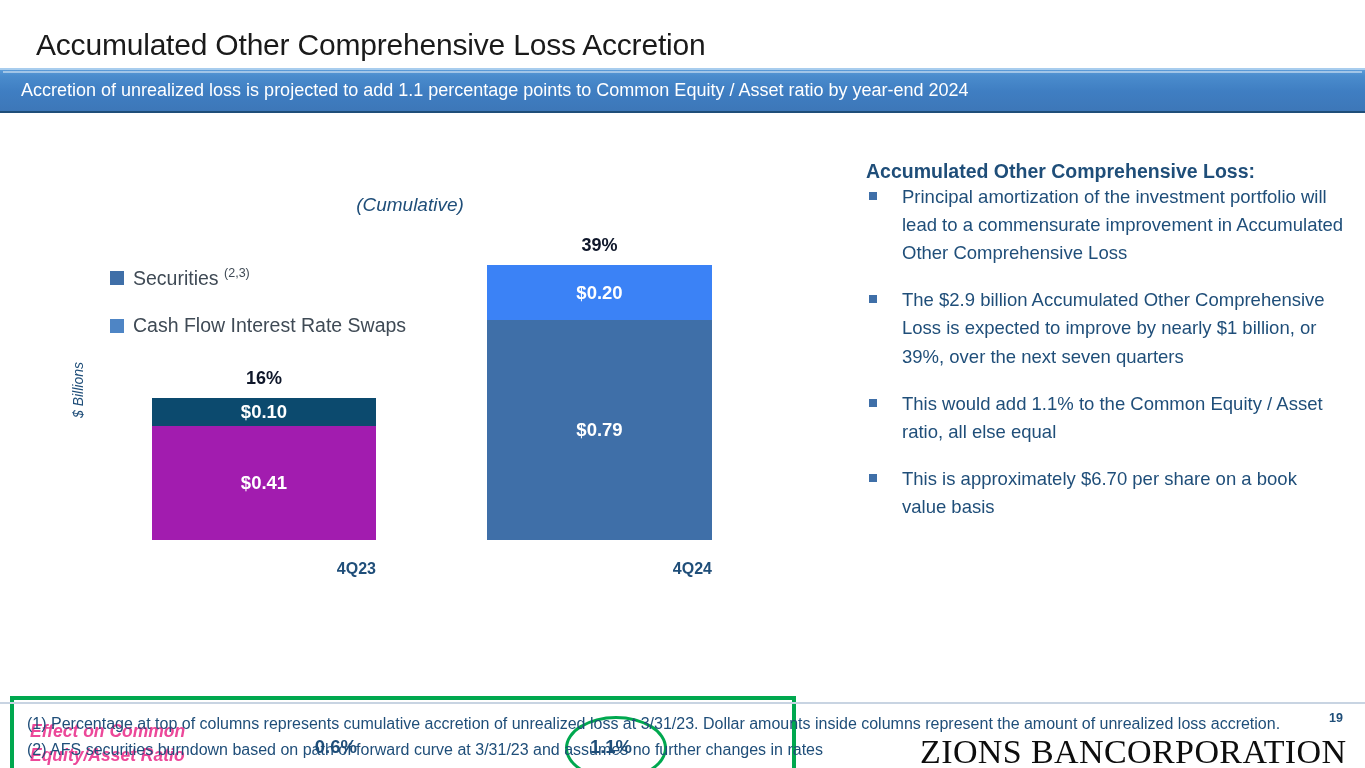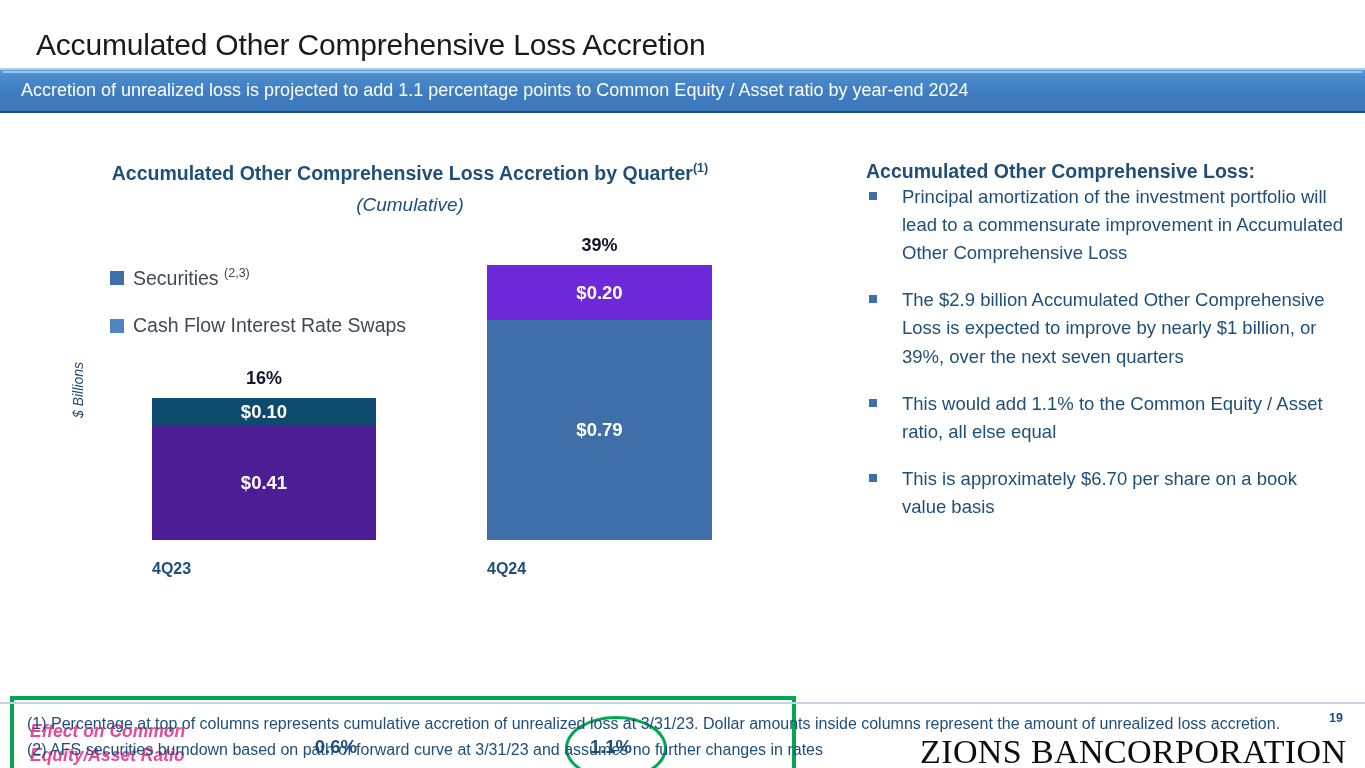--- a/index.html
+++ b/index.html
@@ -127,21 +127,21 @@
     position: absolute;
     width: 100%;
     text-align: center;
     font-size: 18px;
     font-weight: bold;
     color: #0f172a;
   }
   .bar-cat {
     position: absolute;
     width: 100%;
-    text-align: left;
+    text-align: right;
     font-size: 16px;
     font-weight: bold;
     color: #1f4e79;
   }
 
   
   #bar-4q23 { left: 152px; top: 0; width: 224px; }
   
   #bar-4q24 { left: 487px; top: 0; width: 225px; }
 
@@ -248,23 +248,20 @@
 <body>
 
 <div class="slide-title">Accumulated Other Comprehensive Loss Accretion</div>
 
 <div class="banner">
   <div class="banner-text">Accretion of unrealized loss is projected to add 1.1 percentage points to Common Equity / Asset ratio by year-end 2024</div>
 </div>
 
 <div class="chart-panel">
 
-  <div class="chart-title">
-    <span>Accumulated Other Comprehensive Loss Accretion by Quarter</span><sup>(1)</sup>
-  </div>
   <div class="chart-subtitle">(Cumulative)</div>
 
   <div class="legend">
     <div class="legend-row">
       <div class="legend-swatch" id="legend-swatch-0" style="background: rgb(63, 111, 168);"></div>
       <div class="legend-label"><span>Securities</span> <sup>(2,3)</sup></div>
     </div>
     <div class="legend-row">
       <div class="legend-swatch" id="legend-swatch-1" style="background: rgb(78, 133, 197);"></div>
       <div class="legend-label"><span>Cash Flow Interest Rate Swaps</span></div>
@@ -272,28 +269,28 @@
   </div>
 
   <div class="y-axis-label">$ Billions</div>
 
   <div class="plot">
     <div class="bar-group" id="bar-4q23">
         <div class="bar-total" style="top: 250.22px;">16%</div>
         <div class="bar-seg" style="top: 280.22px; height: 27.8px; background: #0c4a6e;">
           <span>$0.10</span>
         </div>
-        <div class="bar-seg" style="top: 308.02px; height: 113.98px; background: #4c1d95;">
+        <div class="bar-seg" style="top: 308.02px; height: 113.98px; background: #a21caf;">
           <span>$0.41</span>
         </div>
         <div class="bar-cat" style="top: 442px;">4Q23</div>
       </div>
     <div class="bar-group" id="bar-4q24">
         <div class="bar-total" style="top: 116.78px;">39%</div>
-        <div class="bar-seg" style="top: 146.78px; height: 55.6px; background: #6d28d9;">
+        <div class="bar-seg" style="top: 146.78px; height: 55.6px; background: #3b82f6;">
           <span>$0.20</span>
         </div>
         <div class="bar-seg" style="top: 202.38px; height: 219.62px; background: rgb(63, 111, 168);">
           <span>$0.79</span>
         </div>
         <div class="bar-cat" style="top: 442px;">4Q24</div>
       </div>
   </div>
 
   <div class="callout">

